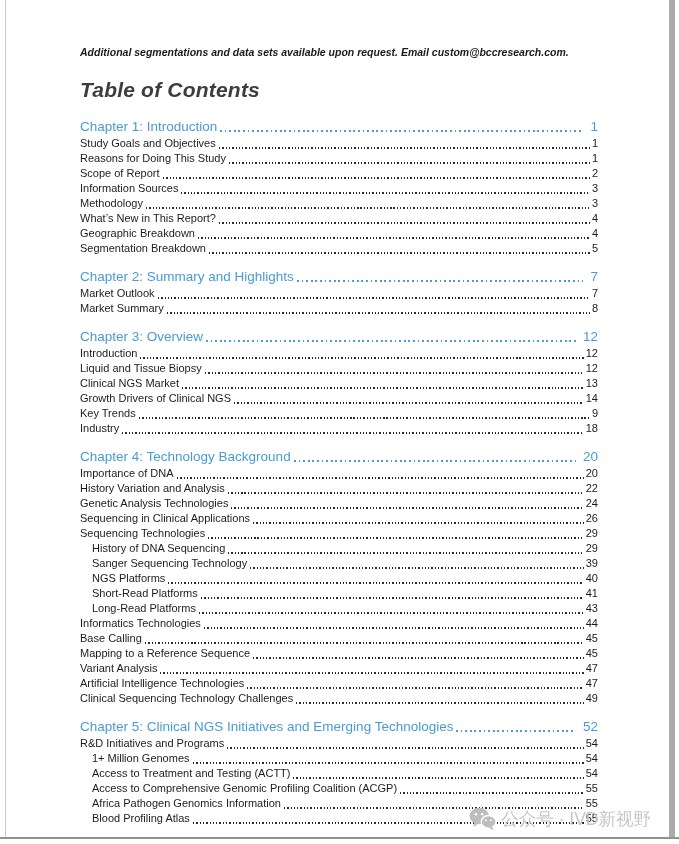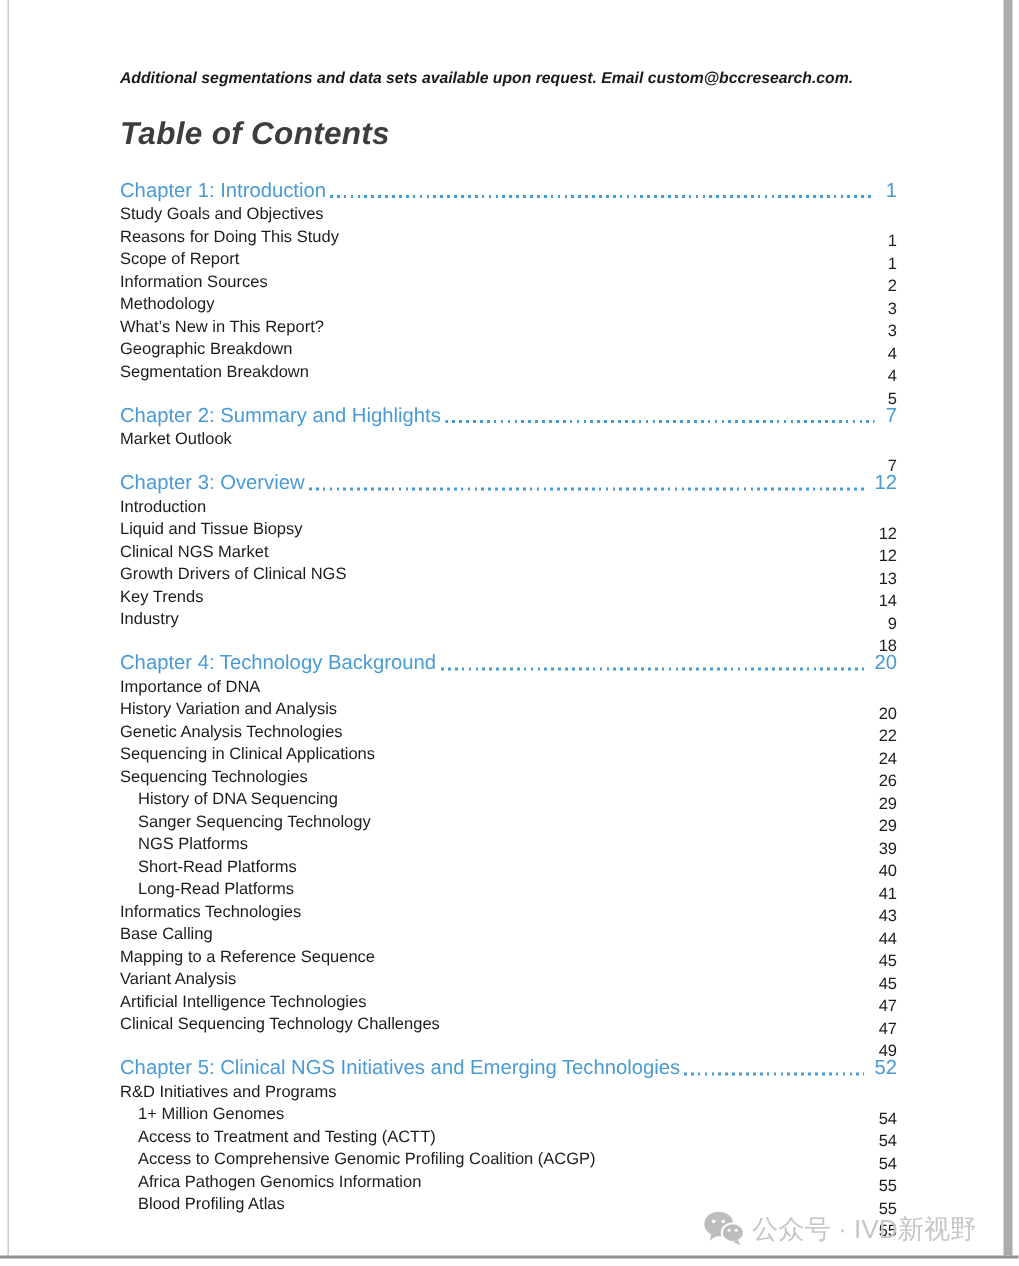--- a/index.html
+++ b/index.html
@@ -43,21 +43,20 @@
     align-self: flex-end;
     height: 1.4px;
     margin: 0 2px 2.5px 3px;
     background-image: repeating-linear-gradient(to right,
       #2b2b2b 0, #2b2b2b 1.3px, transparent 1.3px, transparent 3.3px);
   }
 
   .entry {
     font-size: 11px; line-height: 15px; height: 15px;
     color: var(--body-text);
-    flex-direction: column;
   }
   .entry.sub { padding-left: 12px; }
 
   .chapter-row {
     font-size: 13.5px; line-height: 17px; height: 17px;
     color: var(--chapter-blue);
     margin-top: 12px; margin-bottom: 1px;
   }
   .toc-section:first-child .chapter-row { margin-top: 0; align-items: flex-end; }
   .chapter-row .leader {
@@ -137,20 +136,25 @@
       <section class="toc-section">
         <div class="toc-row chapter-row">
           <span class="lbl">Chapter 2: Summary and Highlights</span>
           <span class="leader"></span>
           <span class="pg">7</span>
         </div>
         <div class="toc-row entry">
           <span class="lbl">Market Outlook</span>
           <span class="leader"></span>
           <span class="pg">7</span>
+        </div>
+        <div class="toc-row entry">
+          <span class="lbl">Market Summary</span>
+          <span class="leader"></span>
+          <span class="pg">8</span>
         </div>
       </section>
       <section class="toc-section">
         <div class="toc-row chapter-row">
           <span class="lbl">Chapter 3: Overview</span>
           <span class="leader"></span>
           <span class="pg">12</span>
         </div>
         <div class="toc-row entry">
           <span class="lbl">Introduction</span>

